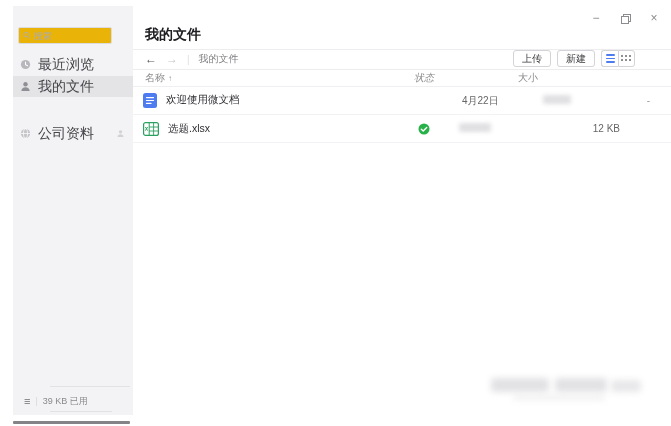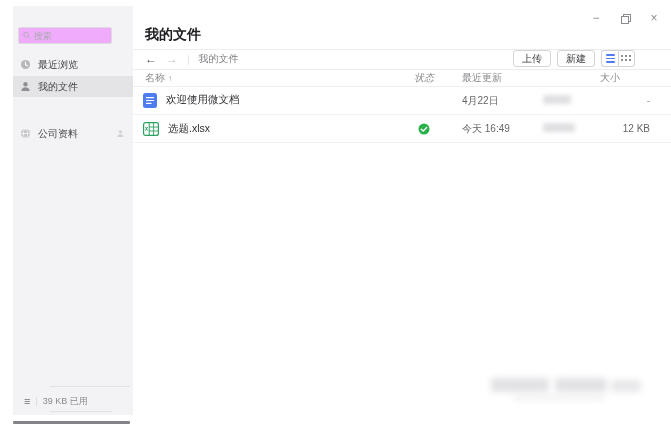--- a/index.html
+++ b/index.html
@@ -9,24 +9,24 @@
 
   
   .win-controls { position:absolute; top:6px; right:10px; display:flex; align-items:center; gap:15px; z-index:5; }
   .win-controls .ctl { color:#8c8c90; font-size:12px; line-height:12px; cursor:default; display:flex; align-items:center; justify-content:center; width:14px; height:12px; }
   .restore-glyph { position:relative; width:8px; height:8px; display:inline-block; }
   .restore-glyph::before { content:""; position:absolute; left:2px; top:0; width:6px; height:6px; border:1px solid #8c8c90; }
   .restore-glyph::after { content:""; position:absolute; left:0; top:2px; width:6px; height:6px; border:1px solid #8c8c90; background:#fff; }
 
   
   .sidebar { position:absolute; left:0; top:0; width:120px; height:409px; background:#f3f3f5; }
-  .search-box { position:absolute; left:5px; top:21px; width:94px; height:17px; background:#f0abfc; border:1px solid #dcdcde; border-radius:2px; display:flex; align-items:center; padding:0 4px; gap:3px; }
+  .search-box { position:absolute; left:5px; top:21px; width:94px; height:17px; background:#eab308; border:1px solid #dcdcde; border-radius:2px; display:flex; align-items:center; padding:0 4px; gap:3px; }
   .search-box input { border:none; outline:none; width:100%; font-size:9px; color:#555; background:transparent; font-family:"Liberation Sans", sans-serif; }
   .search-box input::placeholder { color:#ababaf; }
-  .nav-item { position:absolute; left:0; width:120px; height:21px; display:flex; align-items:center; gap:7px; padding-left:7px; font-size:10px; color:#46464a; cursor:default; }
+  .nav-item { position:absolute; left:0; width:120px; height:21px; display:flex; align-items:center; gap:7px; padding-left:7px; font-size:14px; color:#46464a; cursor:default; }
   .nav-item.selected { background:#e4e4e7; }
   .nav-item .trailing { margin-left:auto; margin-right:8px; }
   .section-row { position:absolute; left:0; width:120px; height:16px; display:flex; align-items:center; gap:4px; padding-left:8px; font-size:9px; color:#98989c; }
   .section-row .plus { margin-left:auto; margin-right:8px; font-size:12px; color:#98989c; line-height:10px; }
   .storage-divider { position:absolute; left:37px; top:380px; width:80px; height:1px; background:#e2e2e5; }
   .storage-row { position:absolute; left:0; top:386px; width:120px; height:18px; display:flex; align-items:center; gap:5px; padding-left:11px; }
   .storage-row .ham { font-size:11px; color:#6f6f74; }
   .storage-row .sep { color:#d8d8db; font-size:9px; }
   .storage-row .lbl { font-size:9px; color:#8a8a8e; }
   .storage-underline { position:absolute; left:37px; top:405px; width:62px; height:1px; background:#e2e2e5; }
@@ -180,21 +180,20 @@
         </div>
       </div>
       <div class="divider d2"></div>
 
       <div class="thead row-grid">
         <div class="name-h">
           <span>名称</span>
           <span class="sort-arrow">↑</span>
         </div>
         <div class="col-status">状态</div>
-        <div class="col-updated">最近更新</div>
         <div class="col-size">大小</div>
       </div>
 
       <div class="trow r0 row-grid">
         <div class="name-cell">
           <svg width="14" height="15" viewBox="0 0 14 15">
             <rect x="0" y="0" width="14" height="15" rx="2.5" fill="var(--doc-blue,#4d7cf0)"></rect>
             <line x1="3.5" y1="4.6" x2="10.5" y2="4.6" stroke="#fff" stroke-width="1.2" stroke-linecap="round"></line>
             <line x1="3.5" y1="7.5" x2="10.5" y2="7.5" stroke="#fff" stroke-width="1.2" stroke-linecap="round"></line>
             <line x1="3.5" y1="10.4" x2="8" y2="10.4" stroke="#fff" stroke-width="1.2" stroke-linecap="round"></line>
@@ -219,21 +218,20 @@
             <line x1="10.6" y1="1" x2="10.6" y2="13" stroke="var(--sheet-green,#2ba05f)" stroke-width="0.9"></line>
           </svg>
           <span>选题.xlsx</span>
         </div>
         <div class="status-cell">
           <svg width="12" height="12" viewBox="0 0 12 12">
             <circle cx="6" cy="6" r="5.5" fill="var(--success-green,#27b148)"></circle>
             <polyline points="3.3,6.2 5.2,8 8.7,4.4" fill="none" stroke="#fff" stroke-width="1.4" stroke-linecap="round" stroke-linejoin="round"></polyline>
           </svg>
         </div>
-        <div class="col-updated">今天 16:49</div>
         <div class="col-updater"><span class="redacted w2"></span></div>
         <div class="col-size">12 KB</div>
       </div>
 
       <div class="watermark">
         <span class="blob b1"></span>
         <span class="blob b2"></span>
         <span class="blob b3"></span>
         <span class="blob b4"></span>
       </div>

